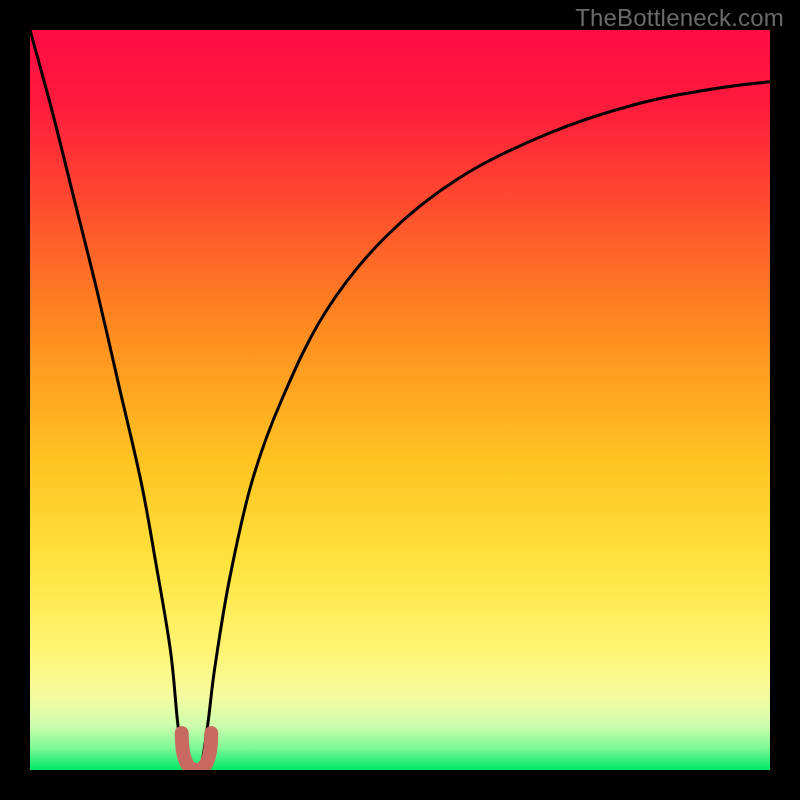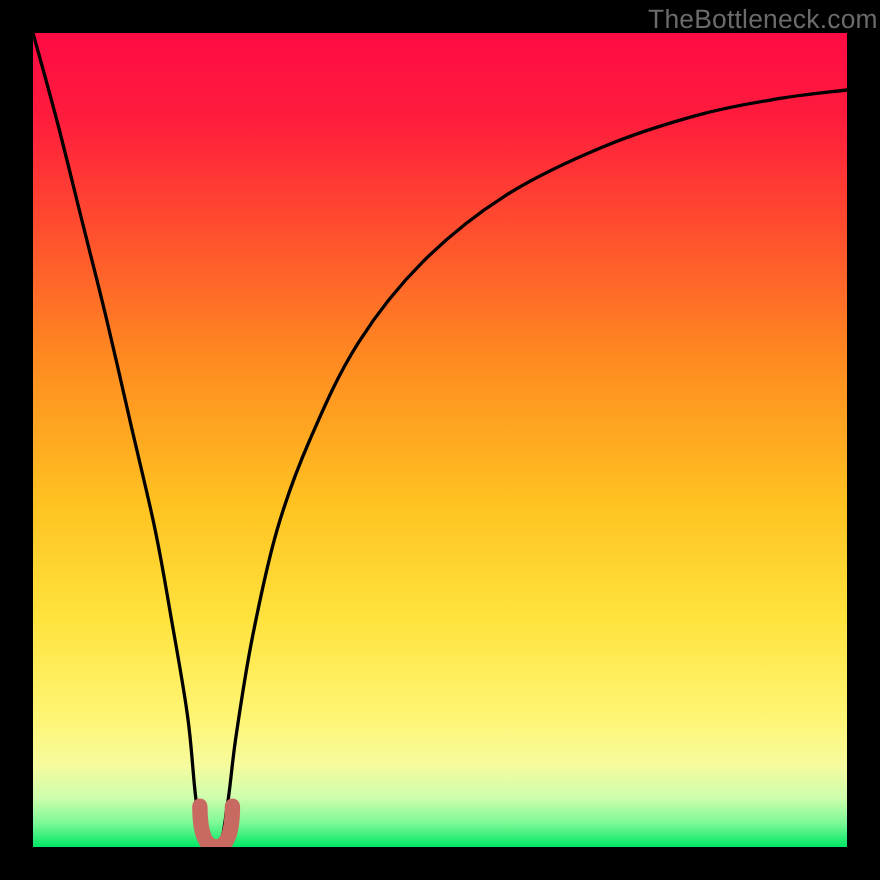--- a/index.html
+++ b/index.html
@@ -21,21 +21,21 @@
   .plot-area {
     position: absolute;
     left: 30px;
     top: 30px;
     width: 740px;
     height: 740px;
   }
   .watermark {
     position: absolute;
     top: 4px;
-    right: 2px;
+    right: 16px;
     font-family: Arial, Helvetica, sans-serif;
     font-size: 24px;
     font-weight: 400;
     color: #6b6b6b;
     letter-spacing: 0.2px;
   }
   svg {
     display: block;
   }
 </style>

